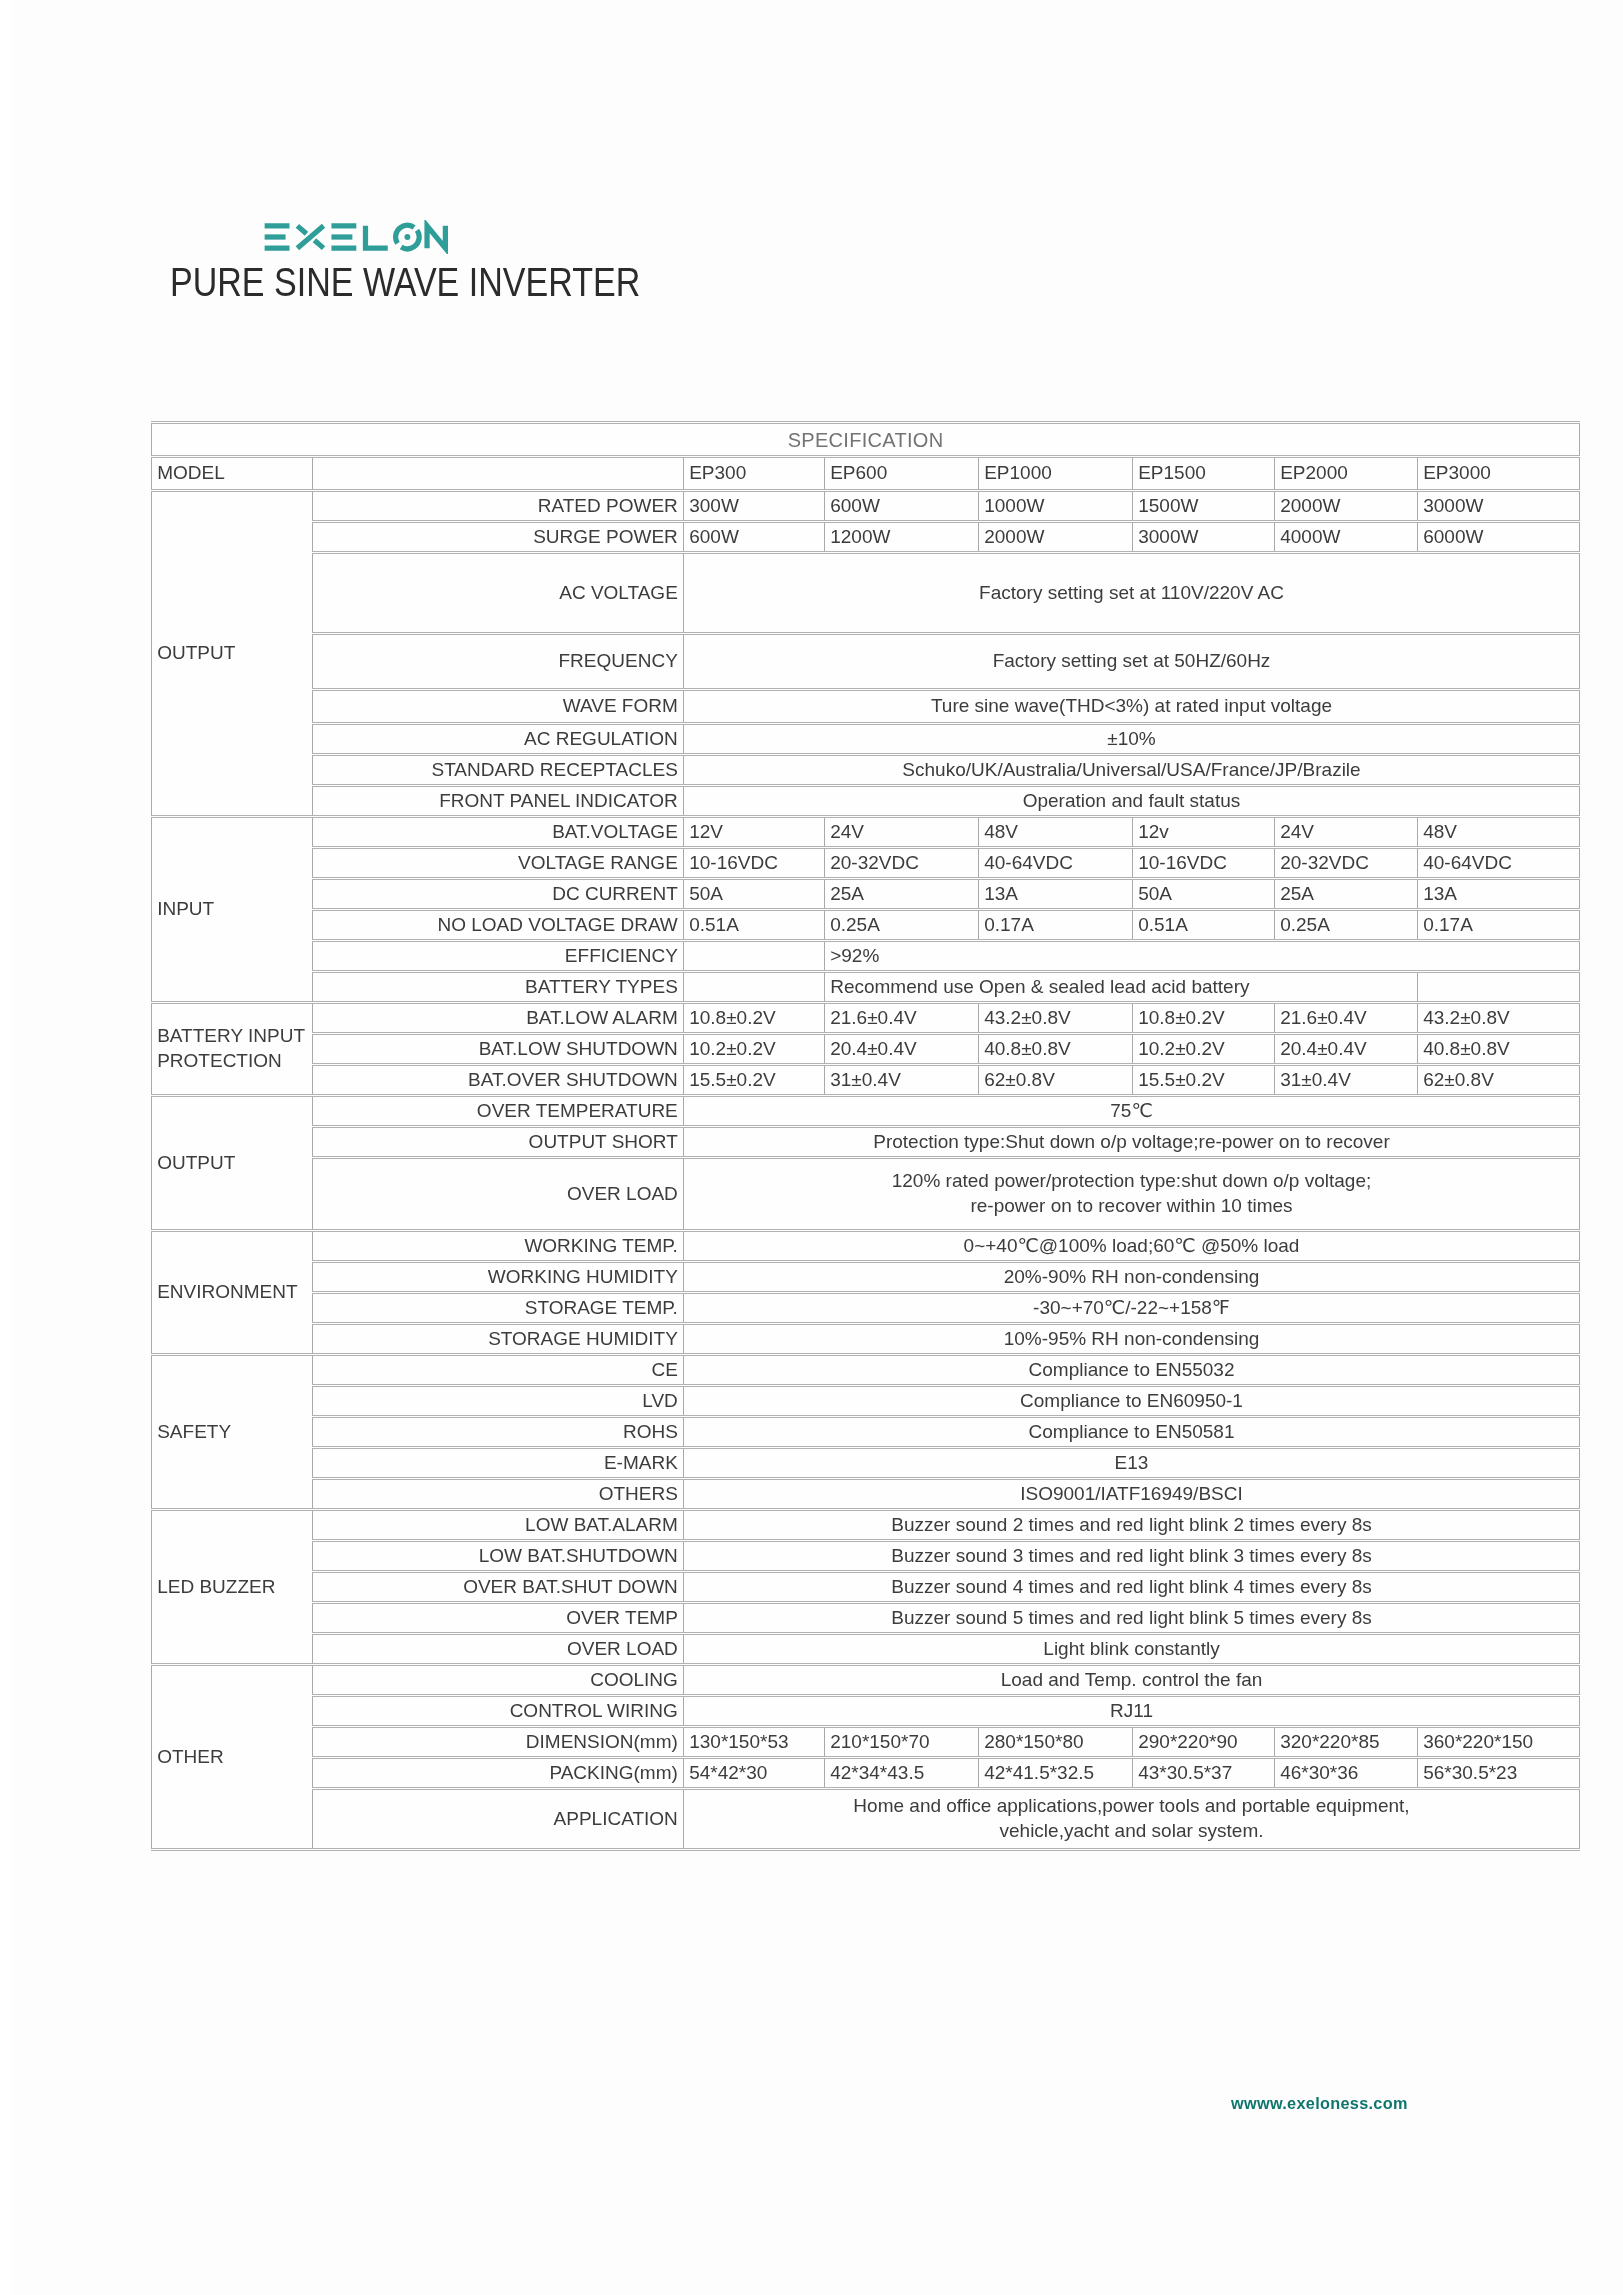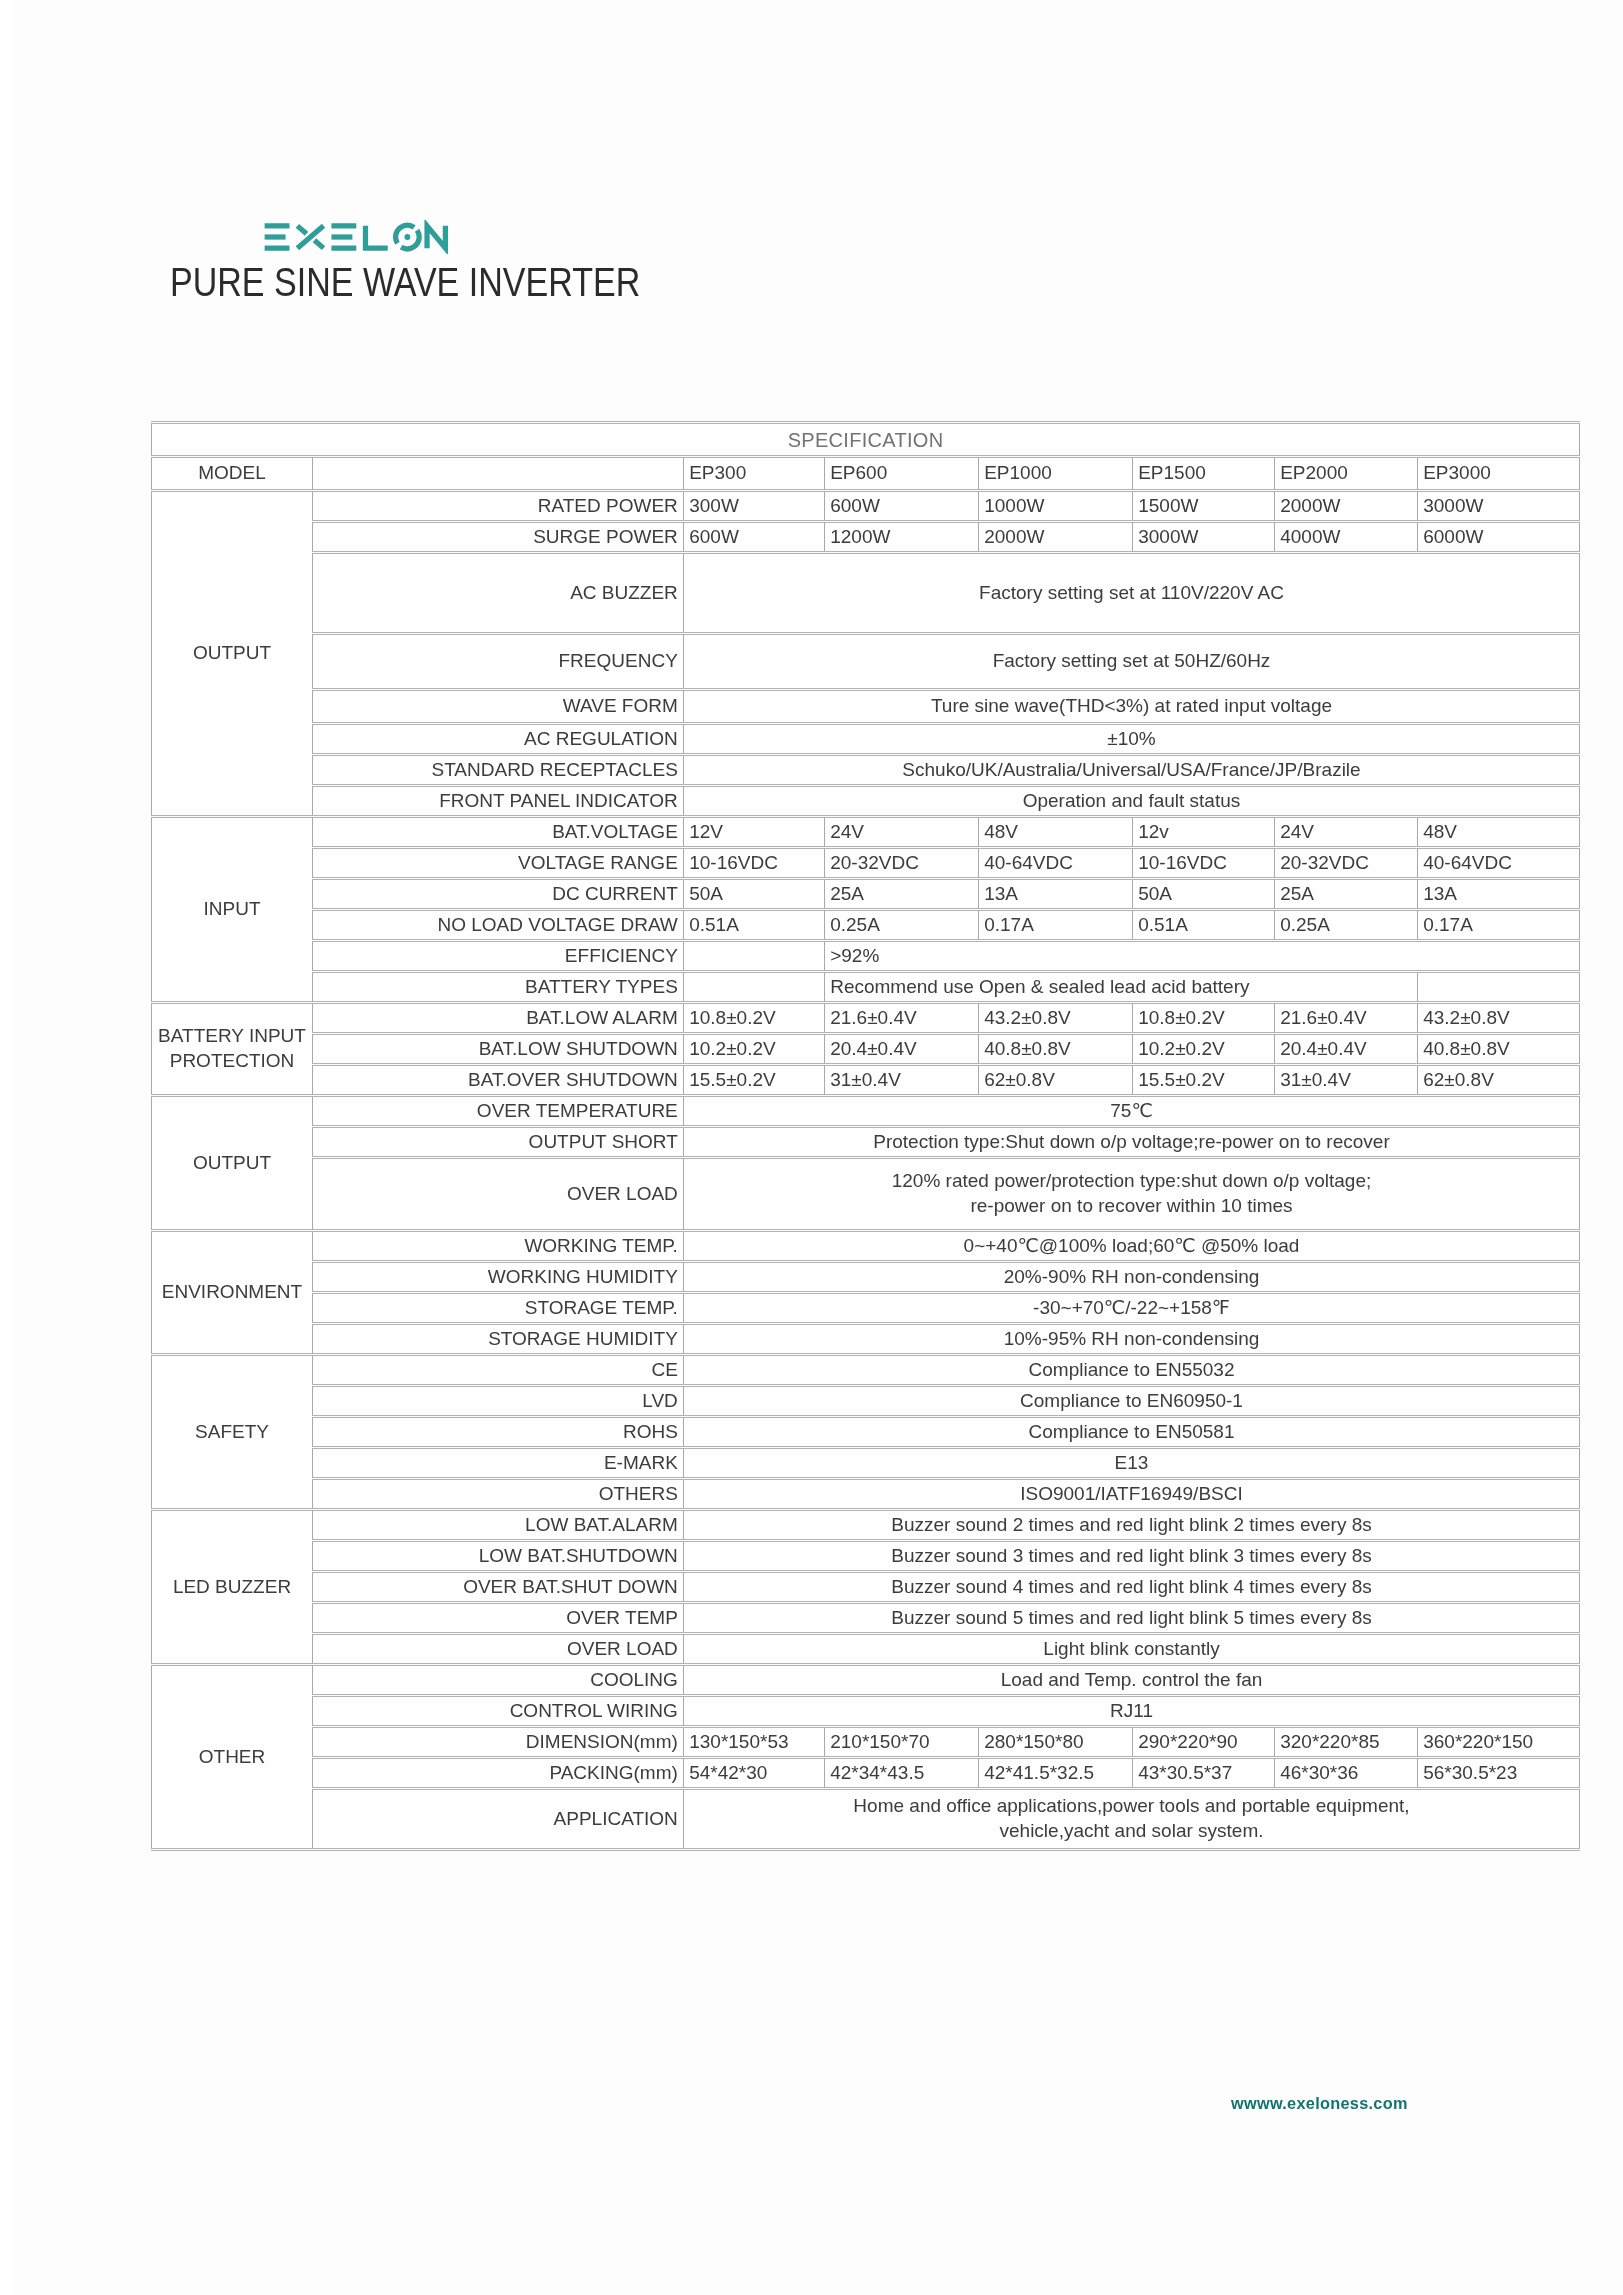--- a/index.html
+++ b/index.html
@@ -30,21 +30,21 @@
   table.spec td{
     border-left:1.3px solid #a9a9a9;border-right:1.3px solid #a9a9a9;
     border-top:3.3px double #b2b2b2;border-bottom:3.3px double #b2b2b2;
     padding:1.3px 5.2px;vertical-align:middle;overflow:hidden;line-height:1.3;
     background:#fefefe;
   }
   td.head{
     background:#d6d6d6;color:#737373;text-align:center;
     font-size:20px;letter-spacing:0.3px;
   }
-  td.cat{text-align:center;padding-left:4.6px;}
+  td.cat{text-align:left;padding-left:4.6px;}
   td.label{text-align:right;padding-left:5.9px;}
   td.val{text-align:left;padding-left:5.2px;}
   td.span{text-align:center;white-space:pre-line;}
   td.spanl{text-align:left;padding-left:5.9px;}
 
   .footer{
     position:absolute;left:1219px;top:2094px;
     font-size:16.3px;font-weight:bold;color:#0f766e;letter-spacing:0.3px;
   }
 </style>
@@ -123,21 +123,21 @@
         <tr>
           <td class="label">SURGE POWER</td>
           <td class="val">600W</td>
           <td class="val">1200W</td>
           <td class="val">2000W</td>
           <td class="val">3000W</td>
           <td class="val">4000W</td>
           <td class="val">6000W</td>
         </tr>
         <tr style="height: 81px;">
-          <td class="label">AC BUZZER</td>
+          <td class="label">AC VOLTAGE</td>
           <td class="span" colspan="6">Factory setting set at 110V/220V AC</td>
         </tr>
         <tr style="height: 56px;">
           <td class="label">FREQUENCY</td>
           <td class="span" colspan="6">Factory setting set at 50HZ/60Hz</td>
         </tr>
         <tr style="height: 34px;">
           <td class="label">WAVE FORM</td>
           <td class="span" colspan="6">Ture sine wave(THD&lt;3%) at rated input voltage</td>
         </tr>

